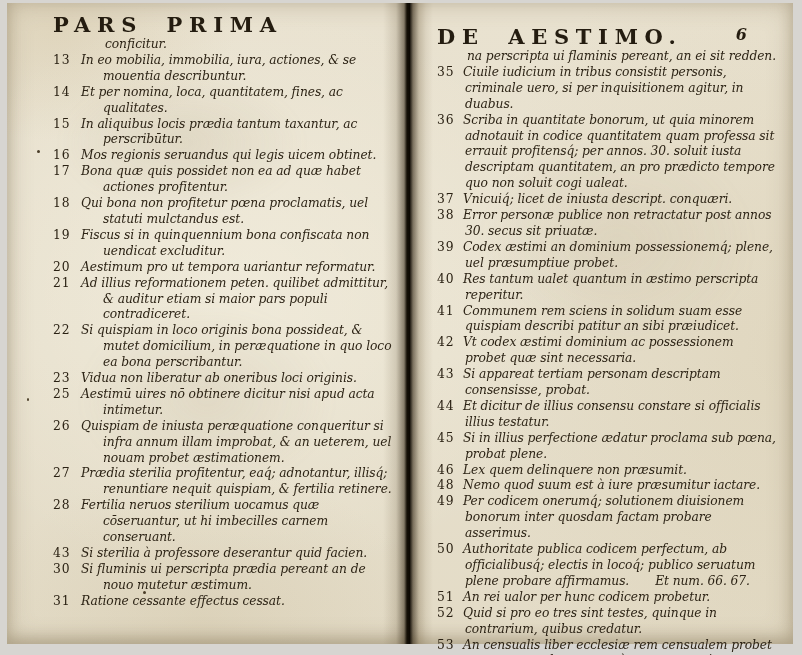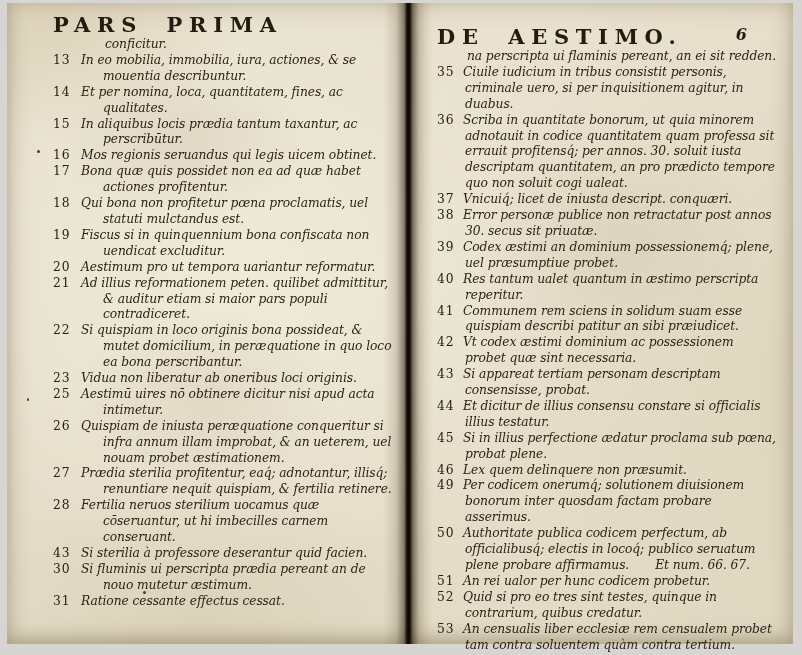--- a/index.html
+++ b/index.html
@@ -115,20 +115,21 @@
         <div class="item"><span class="num">37</span><span class="txt">Vnicuiq́; licet de iniusta descript. conquæri.</span></div>
         <div class="item"><span class="num">38</span><span class="txt">Error personæ publice non retractatur post annos 30. secus sit priuatæ.</span></div>
         <div class="item"><span class="num">39</span><span class="txt">Codex æstimi an dominium possessionemq́; plene, uel præsumptiue probet.</span></div>
         <div class="item"><span class="num">40</span><span class="txt">Res tantum ualet quantum in æstimo perscripta reperitur.</span></div>
         <div class="item"><span class="num">41</span><span class="txt">Communem rem sciens in solidum suam esse quispiam describi patitur an sibi præiudicet.</span></div>
         <div class="item"><span class="num">42</span><span class="txt">Vt codex æstimi dominium ac possessionem probet quæ sint necessaria.</span></div>
         <div class="item"><span class="num">43</span><span class="txt">Si appareat tertiam personam descriptam consensisse, probat.</span></div>
         <div class="item"><span class="num">44</span><span class="txt">Et dicitur de illius consensu constare si officialis illius testatur.</span></div>
         <div class="item"><span class="num">45</span><span class="txt">Si in illius perfectione ædatur proclama sub pœna, probat plene.</span></div>
         <div class="item"><span class="num">46</span><span class="txt">Lex quem delinquere non præsumit.</span></div>
+        <div class="item"><span class="num">48</span><span class="txt">Nemo quod suum est à iure præsumitur iactare.</span></div>
         <div class="item"><span class="num">49</span><span class="txt">Per codicem onerumq́; solutionem diuisionem bonorum inter quosdam factam probare asserimus.</span></div>
         <div class="item"><span class="num">50</span><span class="txt">Authoritate publica codicem perfectum, ab officialibusq́; electis in locoq́; publico seruatum plene probare affirmamus.</span><span class="tail">Et num. 66. 67.</span></div>
         <div class="item"><span class="num">51</span><span class="txt">An rei ualor per hunc codicem probetur.</span></div>
         <div class="item"><span class="num">52</span><span class="txt">Quid si pro eo tres sint testes, quinque in contrarium, quibus credatur.</span></div>
         <div class="item"><span class="num">53</span><span class="txt">An censualis liber ecclesiæ rem censualem probet tam contra soluentem quàm contra tertium.</span></div>
       </div>
   </div>
 
   <div class="gutter"></div>
 </div>

